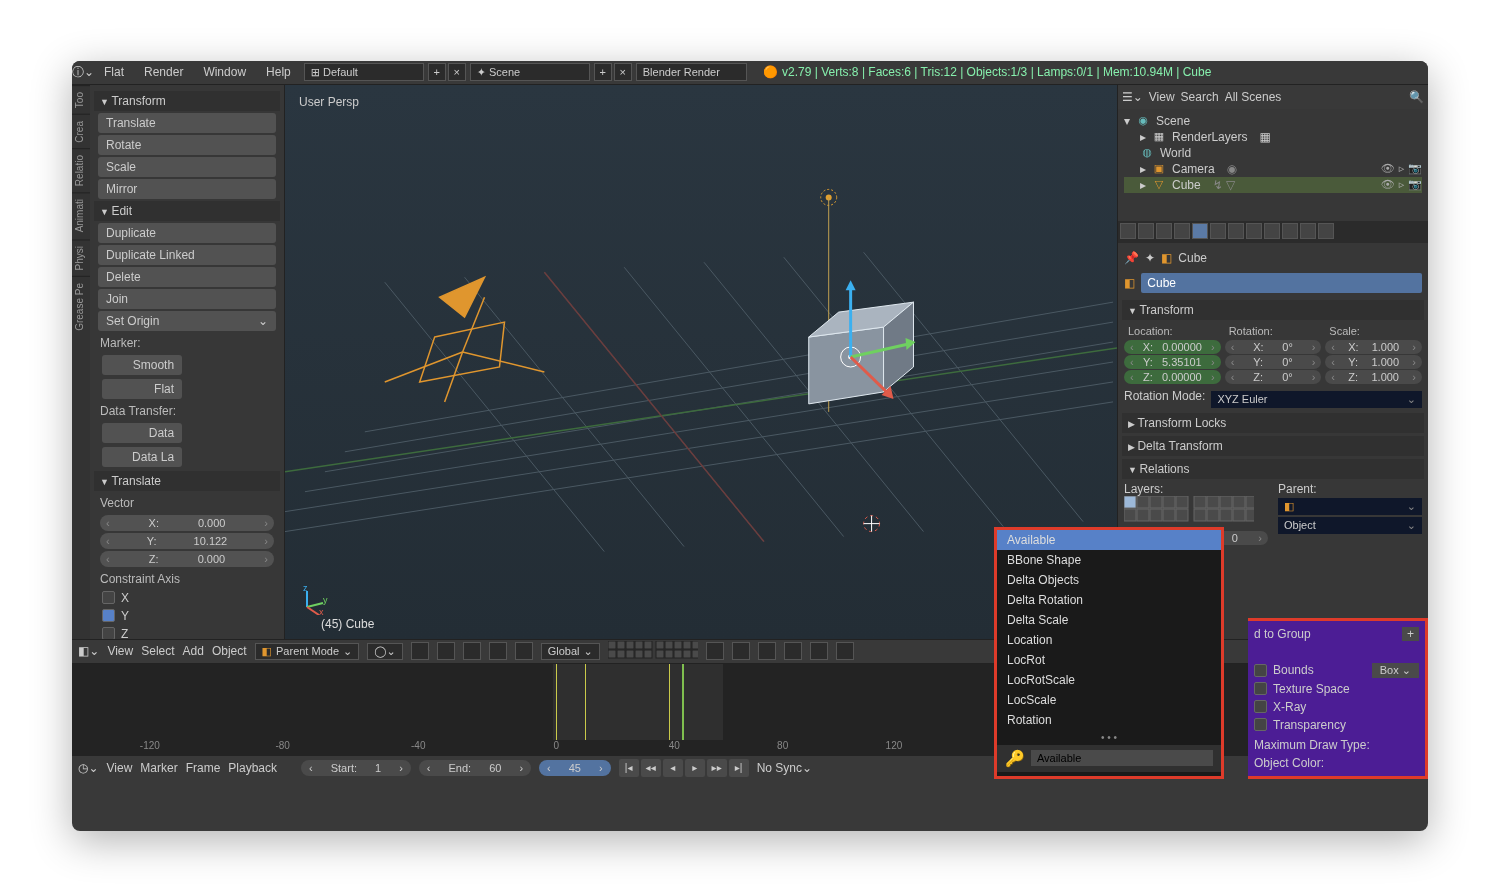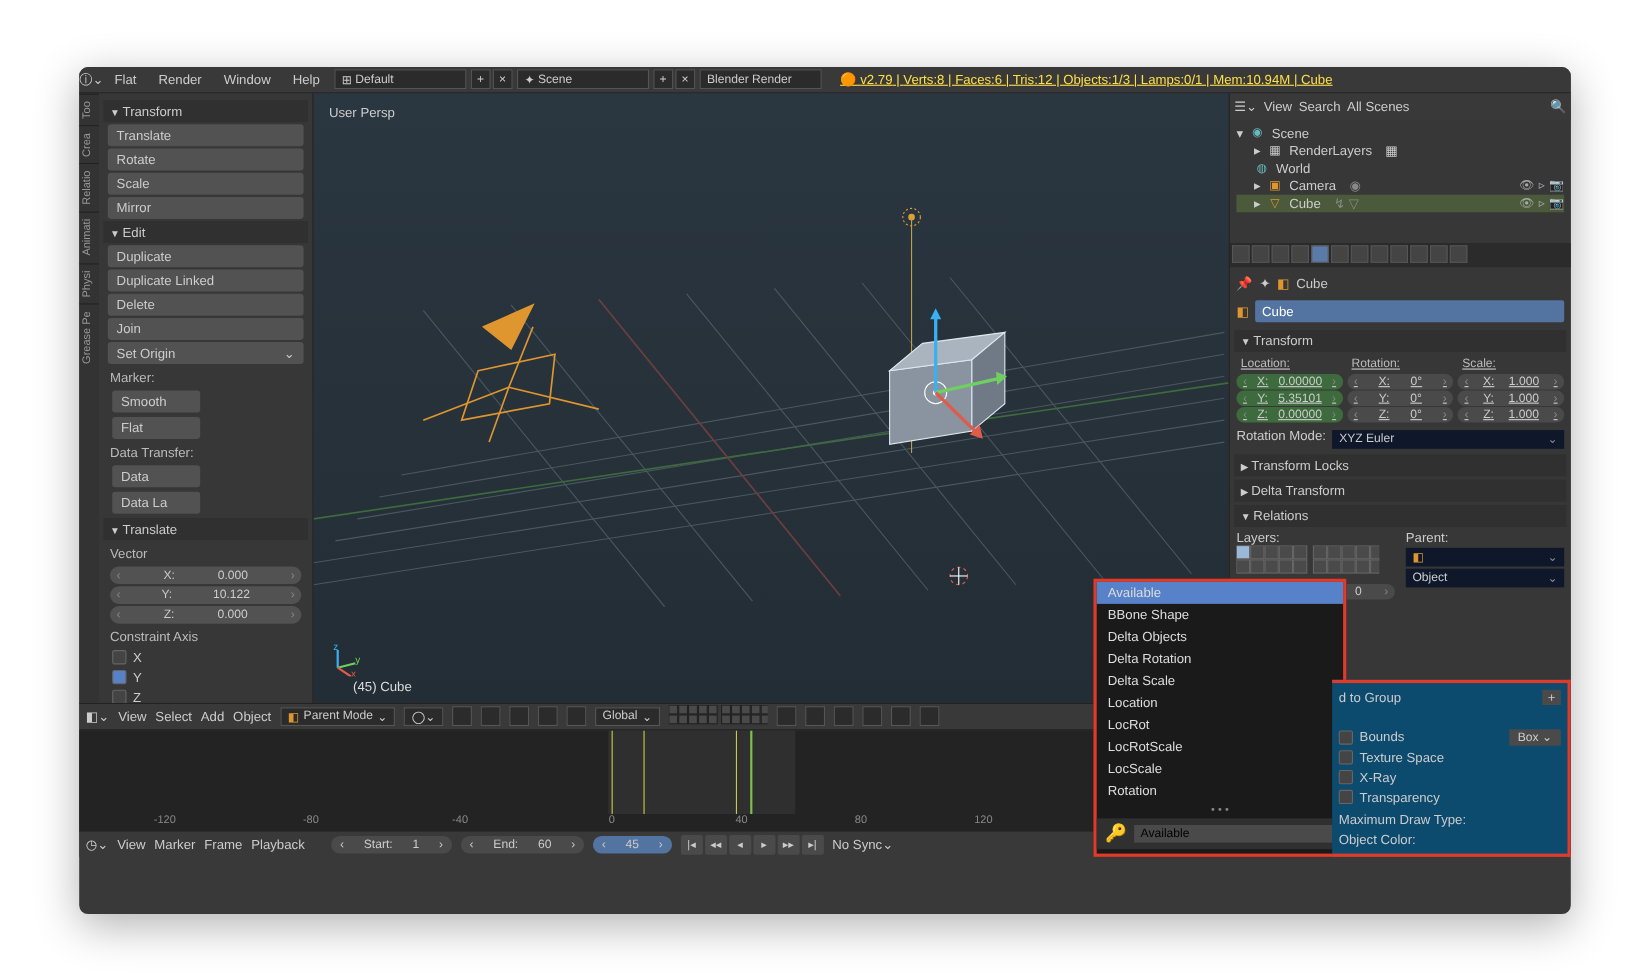--- a/index.html
+++ b/index.html
@@ -9,31 +9,31 @@
 .dot { width:12px; height:12px; border-radius:50%; }
 .dot.r{background:#ff5f57}.dot.y{background:#ffbd2e}.dot.g{background:#28c940}
 .mactb .title { flex:1; text-align:center; font-size:13px; color:#4a4a4a; }
 
 .topbar { height:24px; background:#393939; display:flex; align-items:center; color:#ccc; font-size:12px; border-bottom:1px solid #222; }
 .topbar .ico { width:22px; text-align:center; }
 .topbar .menuitem { padding:0 10px; cursor:pointer; }
 .topbar .sel { background:#2b2b2b; border:1px solid #555; height:18px; display:flex; align-items:center; padding:0 6px; margin:0 3px; font-size:11px; }
 .topbar .sel.wide{ width:120px; }
 .topbar .btn { width:18px; height:18px; background:#2b2b2b; border:1px solid #555; display:flex; align-items:center; justify-content:center; margin:0 1px; font-size:11px; }
-.topbar .stats { margin-left:14px; color:#fde047;text-decoration:underline; }
+.topbar .stats { margin-left:14px; color:#86efac; }
 
 .body { display:flex; height:calc(100% - 50px - 26px - 140px); }
 .leftcol { width:212px; display:flex; }
 .tabtabs { width:18px; background:#333; color:#999; font-size:10px; display:flex; flex-direction:column; }
 .tabtabs div { writing-mode:vertical-rl; transform:rotate(180deg); padding:6px 2px; text-align:center; border-bottom:1px solid #222; }
 .toolpanel { flex:1; background:#373737; padding:4px; color:#ccc; font-size:12px; overflow:hidden; }
 .phead { background:#303030; padding:3px 6px; margin:2px 0; font-size:12px; }
 .phead::before { content:"▼ "; font-size:9px; }
 .pbtn { display:block; background:#525252; margin:2px 4px; padding:3px 8px; border-radius:3px; font-size:12px; text-align:left; }
-.pbtn.half { display:inline-block; width:45%; text-align:left; }
+.pbtn.half { display:inline-block; width:45%; text-align:right; }
 .plabel { padding:3px 6px; font-size:12px; color:#bbb; }
 .numfield { display:flex; background:#525252; margin:2px 6px; padding:2px 6px; border-radius:8px; font-size:11px; justify-content:space-between; }
 .numfield::before{content:"‹"; color:#888;} .numfield::after{content:"›"; color:#888;}
 .check { padding:2px 8px; font-size:12px; display:flex; align-items:center; gap:6px; }
 .check .box{ width:13px; height:13px; border:1px solid #666; background:#444; border-radius:2px; }
 .check.on .box{ background:#5781c8; }
 
 .viewport { flex:1; background:linear-gradient(#2a3640,#232d35); position:relative; overflow:hidden; border-left:1px solid #222; border-right:1px solid #222; }
 .vplabel { position:absolute; top:10px; left:14px; color:#ccc; font-size:12px; }
 .vpobj { position:absolute; bottom:8px; left:36px; color:#ddd; font-size:12px; }
@@ -48,21 +48,21 @@
 .outliner .restrict{ margin-left:auto; display:flex; gap:4px; color:#aaa; font-size:11px; }
 .propstabs { height:22px; background:#2b2b2b; display:flex; padding:2px; gap:2px; }
 .propstabs .t { width:16px; height:16px; background:#444; border:1px solid #555; }
 .propstabs .t.on{ background:#5b7aa5; }
 .propscontent{ flex:1; padding:4px 6px; overflow:hidden; position:relative; }
 .propscontent .hdr2 { display:flex; align-items:center; gap:6px; padding:4px 0;}
 .propscontent .namefield{ flex:1; background:#5373a0; padding:3px 6px; border-radius:2px; color:#fff;}
 .propscontent .phead2{ background:#303030; padding:3px 6px; margin:3px -2px; font-size:12px; }
 .propscontent .phead2.open::before{content:"▼ ";font-size:9px;}
 .propscontent .phead2.closed::before{content:"▶ ";font-size:9px;}
-.trgrid { display:flex; gap:4px;text-decoration:underline; }
+.trgrid { display:flex; gap:4px; }
 .trgrid .col{ flex:1; }
 .trgrid .lbl{ font-size:11px; color:#bbb; padding:2px 4px; }
 .nf{ display:flex; justify-content:space-between; background:#4a4a4a; margin:1px 0; padding:1px 6px; border-radius:8px; font-size:11px;}
 .nf.loc{ background:#3d6b3d; }
 .nf::before{content:"‹"; color:#888;} .nf::after{content:"›"; color:#888;}
 .selfield{ background:#0f172a; padding:2px 6px; margin:2px 0; font-size:11px; display:flex; justify-content:space-between;}
 .selfield::after{content:"⌄"; color:#888;}
 
 .header3d { height:24px; background:#393939; display:flex; align-items:center; color:#ccc; font-size:12px; gap:8px; padding:0 6px; border-top:1px solid #222;}
 .header3d .dd{ background:#2b2b2b; border:1px solid #555; padding:1px 6px; font-size:11px; display:flex; align-items:center; gap:4px;}
@@ -80,21 +80,21 @@
 .tl-header .nf2{ background:#4a4a4a; padding:2px 8px; border-radius:8px; font-size:11px; display:flex; gap:18px;}
 .playbtns{ display:flex; gap:2px; }
 .playbtns .b{ width:20px; height:18px; background:#4a4a4a; display:flex; align-items:center; justify-content:center; font-size:10px; border-radius:2px;}
 
 .popup { position:absolute; right:204px; bottom:0; width:230px; background:#1a1a1a; border:3px solid #de3b2a; padding-bottom:4px; }
 .popup .item{ padding:3px 10px; color:#ddd; font-size:12px; }
 .popup .item.sel{ background:#5781c8; }
 .popup .dots{ text-align:center; color:#888; font-size:10px; padding:2px;}
 .popup .btm{ background:#303030; padding:4px 8px; display:flex; gap:6px; align-items:center;}
 .popup .btm .sf{ flex:1; background:#4a4a4a; padding:2px 6px; font-size:11px; }
-.maxdraw{ position:absolute; right:0; bottom:0; width:217px; background:#0c4a6e; color:#ccc; font-size:12px; padding:6px; border:3px solid #de3b2a; border-left:none;}
+.maxdraw{ position:absolute; right:0; bottom:0; width:180px; background:#4c1d95; color:#ccc; font-size:12px; padding:6px; border:3px solid #de3b2a; border-left:none;}
 .maxdraw .ck{ display:flex; align-items:center; gap:6px; padding:2px 0; font-size:12px;}
 .maxdraw .ck .b{ width:13px; height:13px; border:1px solid #666; background:#444; border-radius:2px;}
 </style>
 </head>
 <body>
 
 <div class="frame">
 
 
   <div class="topbar">

